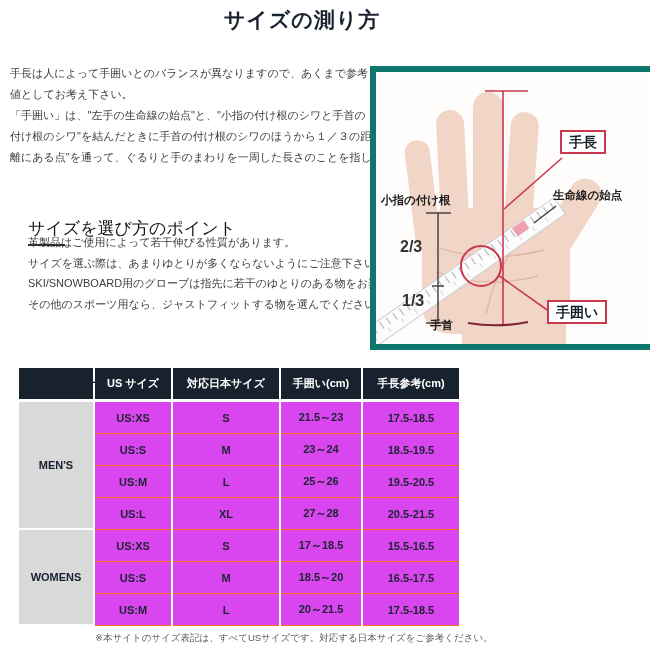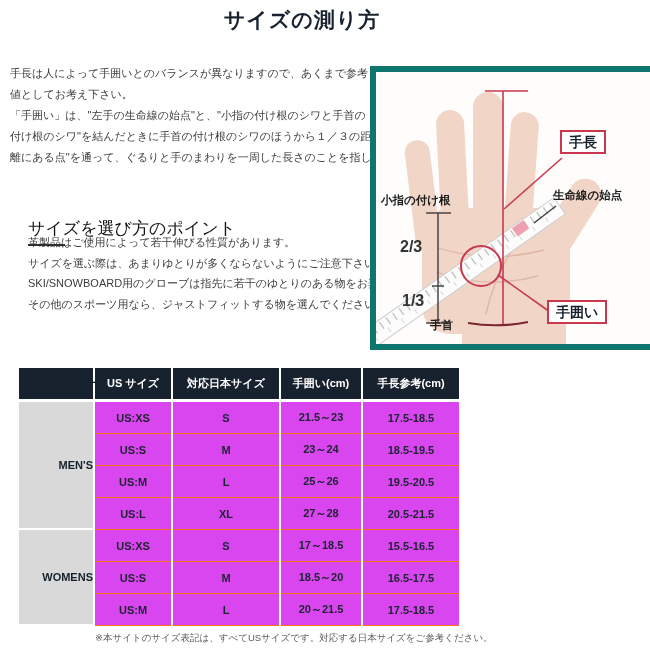--- a/index.html
+++ b/index.html
@@ -50,21 +50,21 @@
   .size-table th{
     background:#18222f;color:#ffffff;font-size:11px;font-weight:bold;
     height:31px;padding:0 0;border-bottom:3px solid #ffffff;
   }
   .size-table td{
     background:#d946ef;color:#1b2430;font-weight:bold;font-size:11px;
     text-align:center;vertical-align:middle;height:31px;padding:0;
     border-bottom:1px solid #f97316;
   }
   .size-table td.group{
-    background:#d9d9d9;color:#16212e;border-bottom:2px solid #ffffff;text-align:right;
+    background:#d9d9d9;color:#16212e;border-bottom:2px solid #ffffff;
   }
   .footnote{
     position:absolute;left:53px;top:632px;font-size:9.5px;color:#595959;white-space:nowrap;margin-left:42px;
   }
 </style>
 </head>
 <body>
 
 <h1 class="title">サイズの測り方</h1>
 

